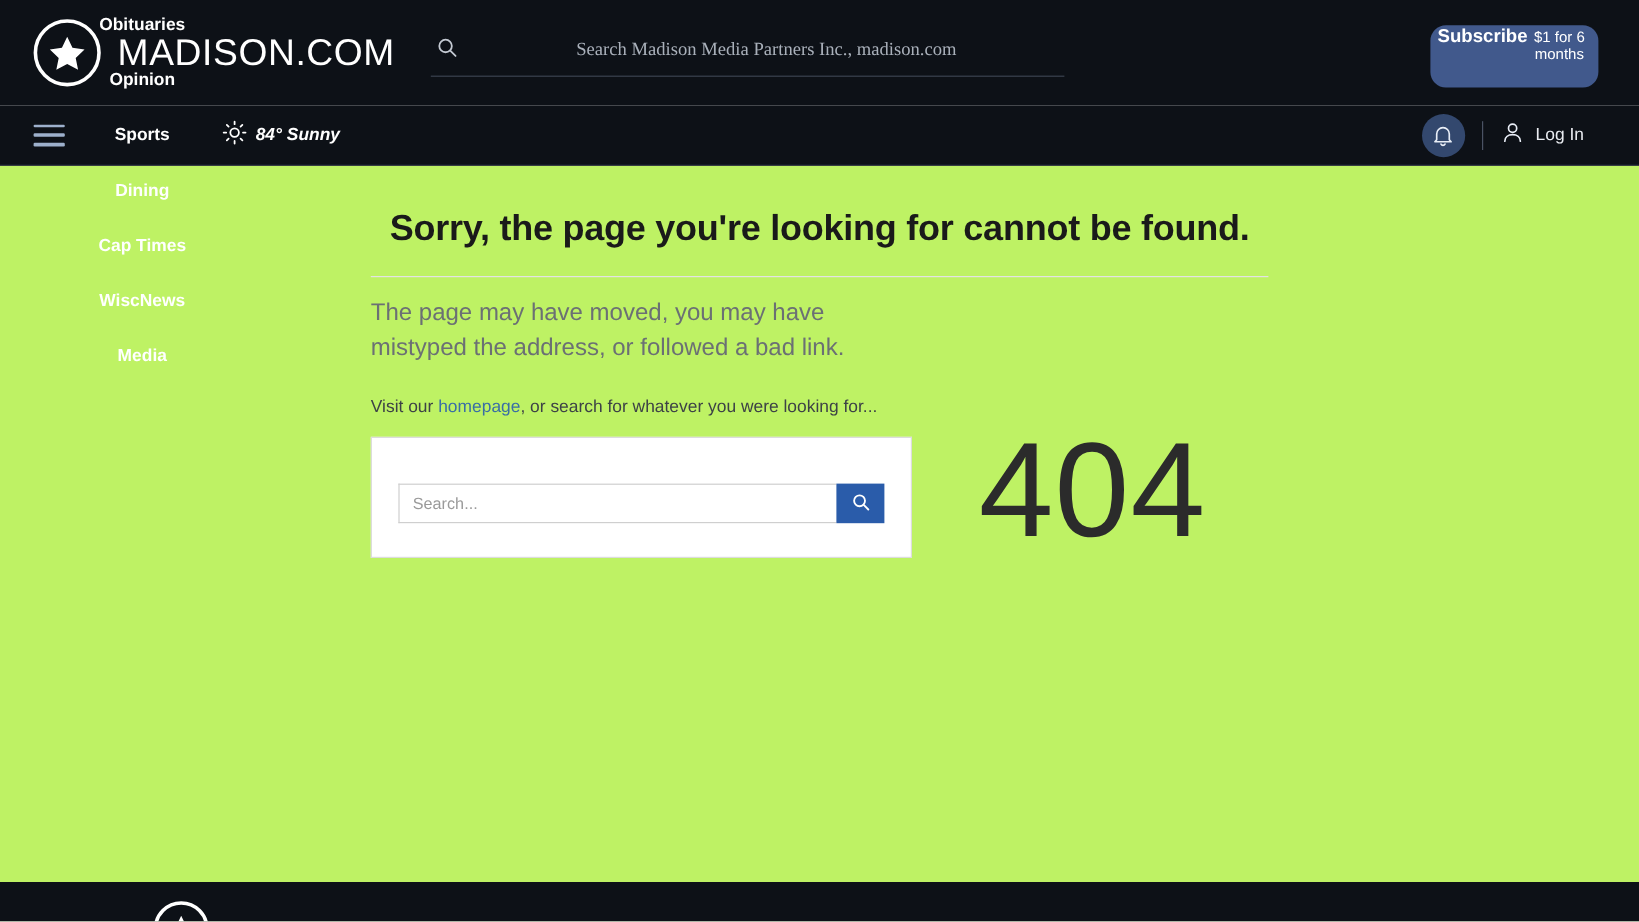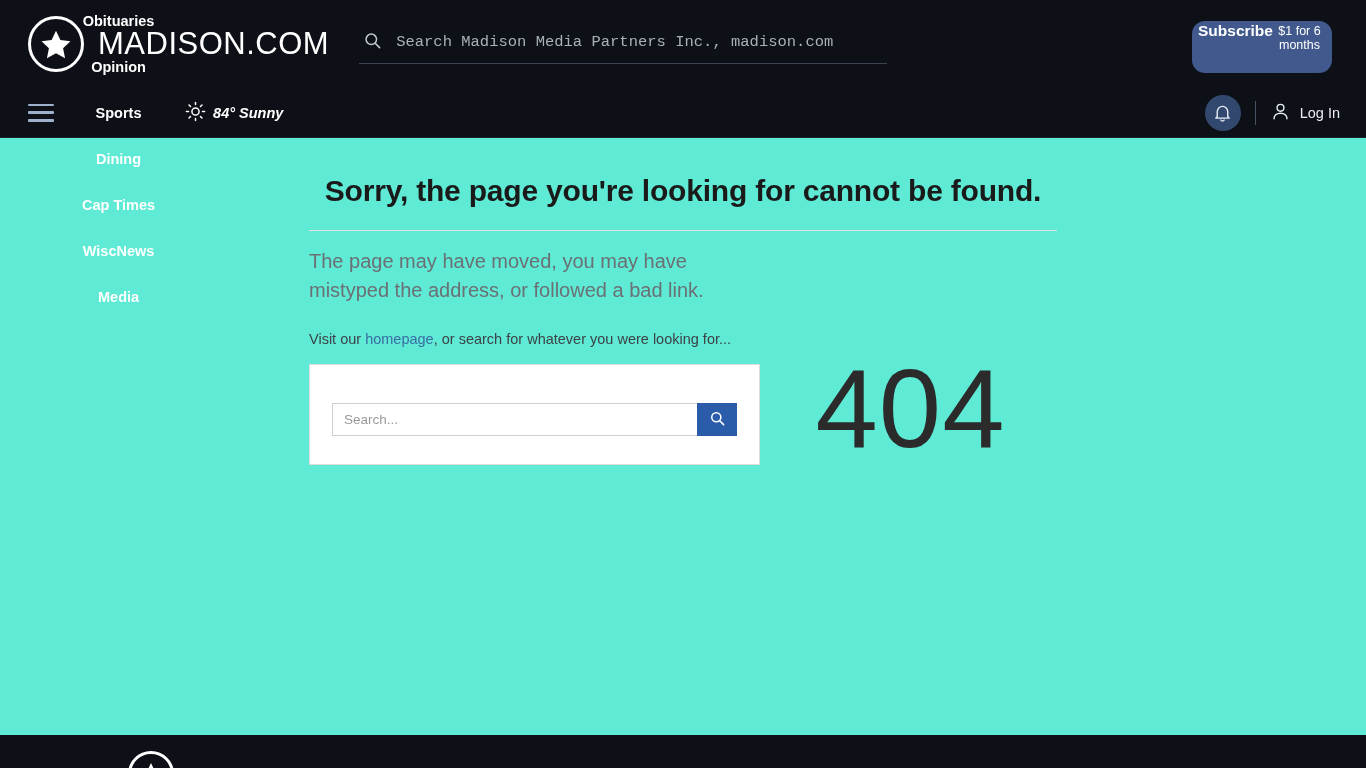--- a/index.html
+++ b/index.html
@@ -56,21 +56,22 @@
     padding: 6px 4px 9px 4px;
   }
   .site-search .mag { flex: 0 0 auto; }
   .site-search input {
     flex: 1 1 auto;
     background: transparent;
     border: 0;
     outline: none;
     color: #14b8a6;
     font-size: 15.5px;
-    font-family: Liberation Mono, monospace;
+    font-family: Liberation Serif, serif;
+    text-align: center;
   }
   .site-search input::placeholder { color: #a9b0ba; opacity: 1; }
 
   .subscribe-btn {
     position: absolute;
     right: 34px;
     top: 21px;
     width: 140px;
     height: 52px;
     background: #41598c;
@@ -136,21 +137,21 @@
     margin-left: 30px;
     color: #ffffff;
     font-size: 14.5px;
     font-weight: bold;
     white-space: nowrap;
     cursor: pointer;
     font-style: italic;
   }
   .nav-right {
     position: absolute;
-    right: 26px;
+    right: 46px;
     display: flex;
     align-items: center;
     gap: 14px;
   }
   .bell-circle {
     width: 36px;
     height: 36px;
     border-radius: 50%;
     background: #33486e;
     display: flex;
@@ -170,21 +171,21 @@
     color: #e9ecf1;
     font-size: 14.5px;
     text-decoration: none;
     cursor: pointer;
   }
 
   
   main {
     padding-top: 36px;
     height: 597px;
-    background: #5eead4;
+    background: #bef264;
   }
   .container {
     width: 748px;
     margin: 0 auto;
   }
   .error-title {
     margin: 0;
     font-size: 30px;
     font-weight: bold;
     color: #1a1a1a;

